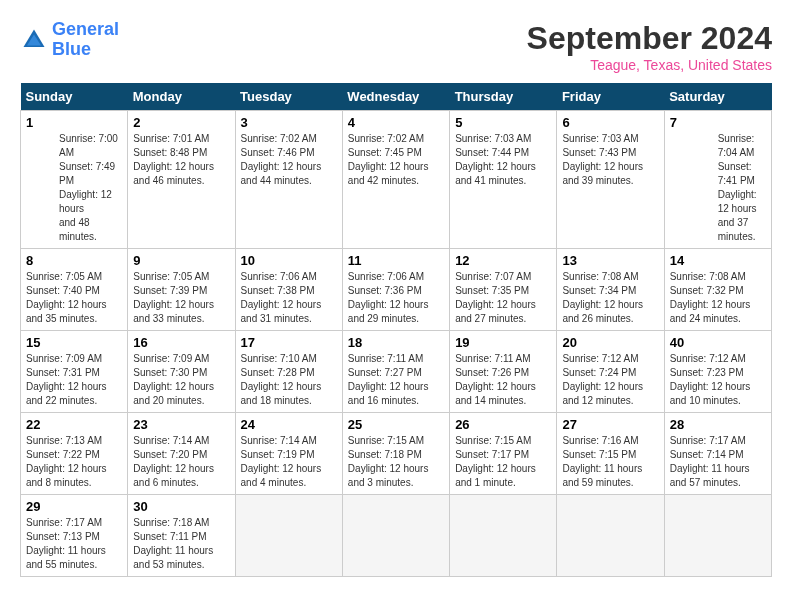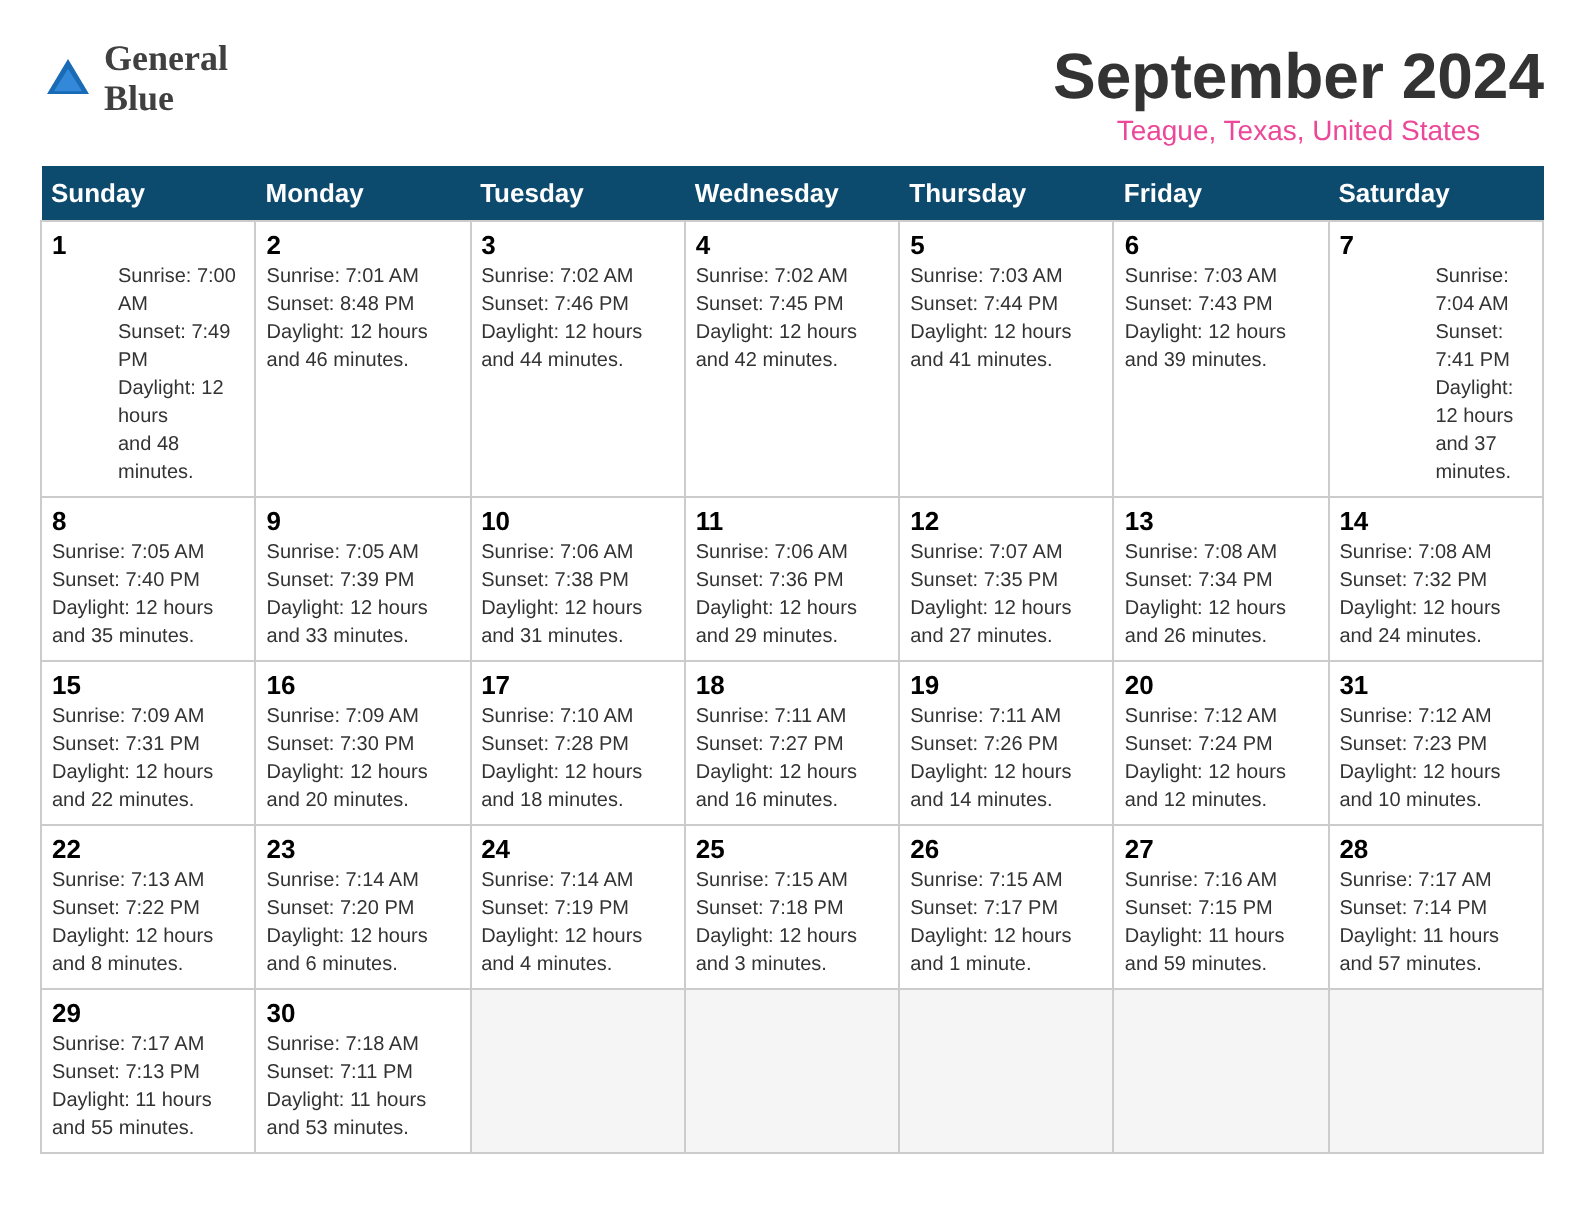--- a/index.html
+++ b/index.html
@@ -20,26 +20,26 @@
       display: flex;
       align-items: center;
       gap: 4px;
     }
     .logo-text {
       font-size: 18px;
       font-weight: bold;
       color: #333;
       line-height: 1.1;
     }
-    .logo-text span { color: #404040; font-family: Liberation Serif, serif; }
+    .logo-text span { color: #3b82f6; }
     .logo-icon {
       width: 28px;
       height: 28px;
     }
-    .title-block { text-align: center; }
+    .title-block { text-align: right; }
     .month-title {
       font-size: 32px;
       font-weight: bold;
       color: #333;
     }
     .subtitle {
       font-size: 14px;
       color: #ec4899;
     }
     table {
@@ -253,21 +253,21 @@
 and 14 minutes.</div>
         </td>
         <td>
           <span class="day-num">20</span>
           <div class="day-info" style="white-space: pre-line;">Sunrise: 7:12 AM
 Sunset: 7:24 PM
 Daylight: 12 hours
 and 12 minutes.</div>
         </td>
         <td>
-          <span class="day-num">31</span>
+          <span class="day-num">40</span>
           <div class="day-info" style="white-space: pre-line;">Sunrise: 7:12 AM
 Sunset: 7:23 PM
 Daylight: 12 hours
 and 10 minutes.</div>
         </td>
       </tr>
       <tr>
         <td>
           <span class="day-num">22</span>
           <div class="day-info" style="white-space: pre-line;">Sunrise: 7:13 AM

